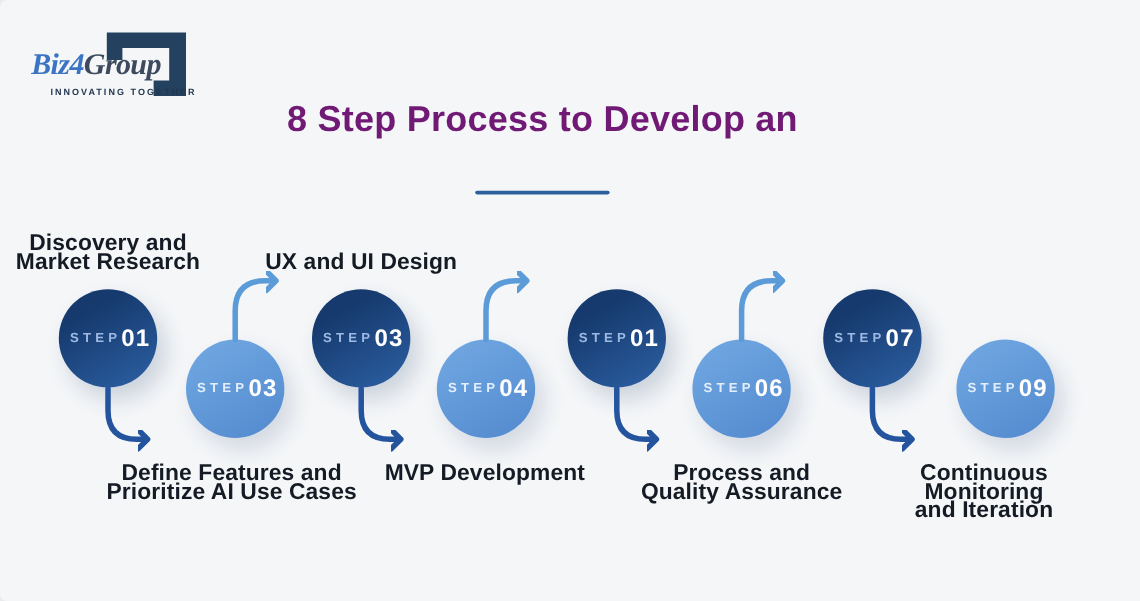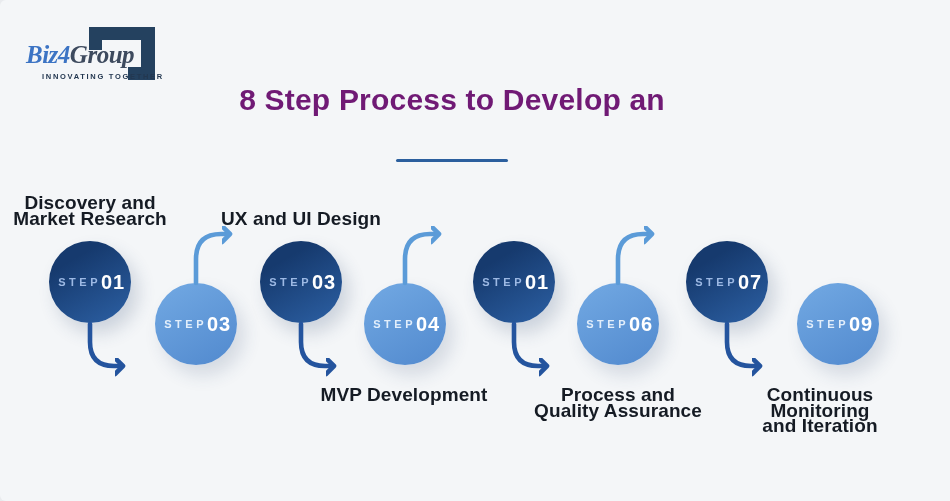--- a/index.html
+++ b/index.html
@@ -96,20 +96,22 @@
   <div class="lbl above" style="left:90px">Discovery and
 Market Research</div>
   <div class="circle dark" style="left:49px;top:241px">
     <div class="step-word">STEP</div>
     <div class="step-num">01</div>
   </div>
   <svg class="arrow" style="left:85px;top:321px" width="62" height="56">
     <path d="M5,3 L5,21 Q5,45 29,45 L37,45" fill="none" stroke="#24549e" stroke-width="4.6" stroke-linecap="round" marker-end="url(#ah-dark)"></path>
   </svg>
 
+  <div class="lbl below" style="left:193px">Define Features and
+Prioritize AI Use Cases</div>
   <div class="circle light" style="left:155px;top:283px">
     <div class="step-word">STEP</div>
     <div class="step-num">03</div>
   </div>
   <svg class="arrow" style="left:191px;top:224px" width="64" height="62">
     <path d="M5,59 L5,35 Q5,10 30,10 L38,10" fill="none" stroke="#5b9bd8" stroke-width="4.6" stroke-linecap="round" marker-end="url(#ah-light)"></path>
   </svg>
 
   <div class="lbl above" style="left:301px">UX and UI Design</div>
   <div class="circle dark" style="left:260px;top:241px">

